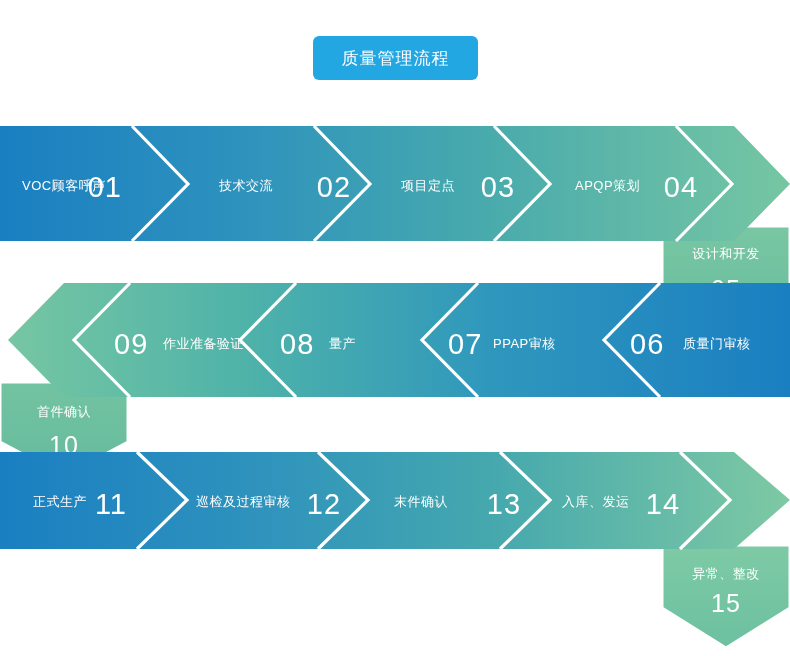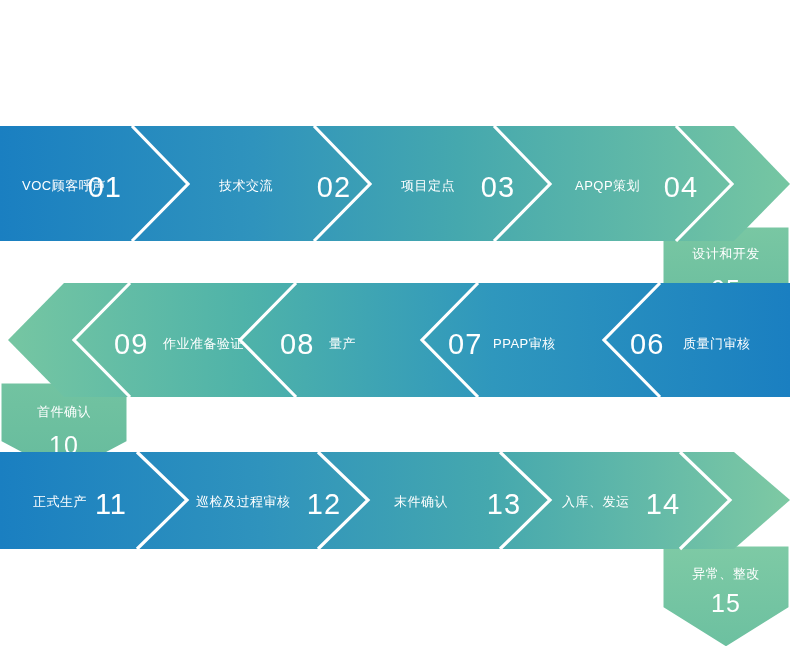--- a/index.html
+++ b/index.html
@@ -60,20 +60,23 @@
     stroke:#ffffff;
     stroke-width:3.2;
     stroke-linejoin:miter;
   }
 </style>
 </head>
 <body>
 
 <div id="stage">
 
+  <div class="title-pill">
+    <span>质量管理流程</span>
+  </div>
 
   <svg id="flow" viewBox="0 0 790 656">
     <defs>
       <linearGradient id="gradRow1" x1="0" y1="0" x2="1" y2="0">
         <stop offset="0%" stop-color="#1a7fc1"></stop>
         <stop offset="32%" stop-color="#2f93bd"></stop>
         <stop offset="58%" stop-color="#45a8ae"></stop>
         <stop offset="100%" stop-color="#76c6a2"></stop>
       </linearGradient>
       <linearGradient id="gradRow2" x1="0" y1="0" x2="1" y2="0">

